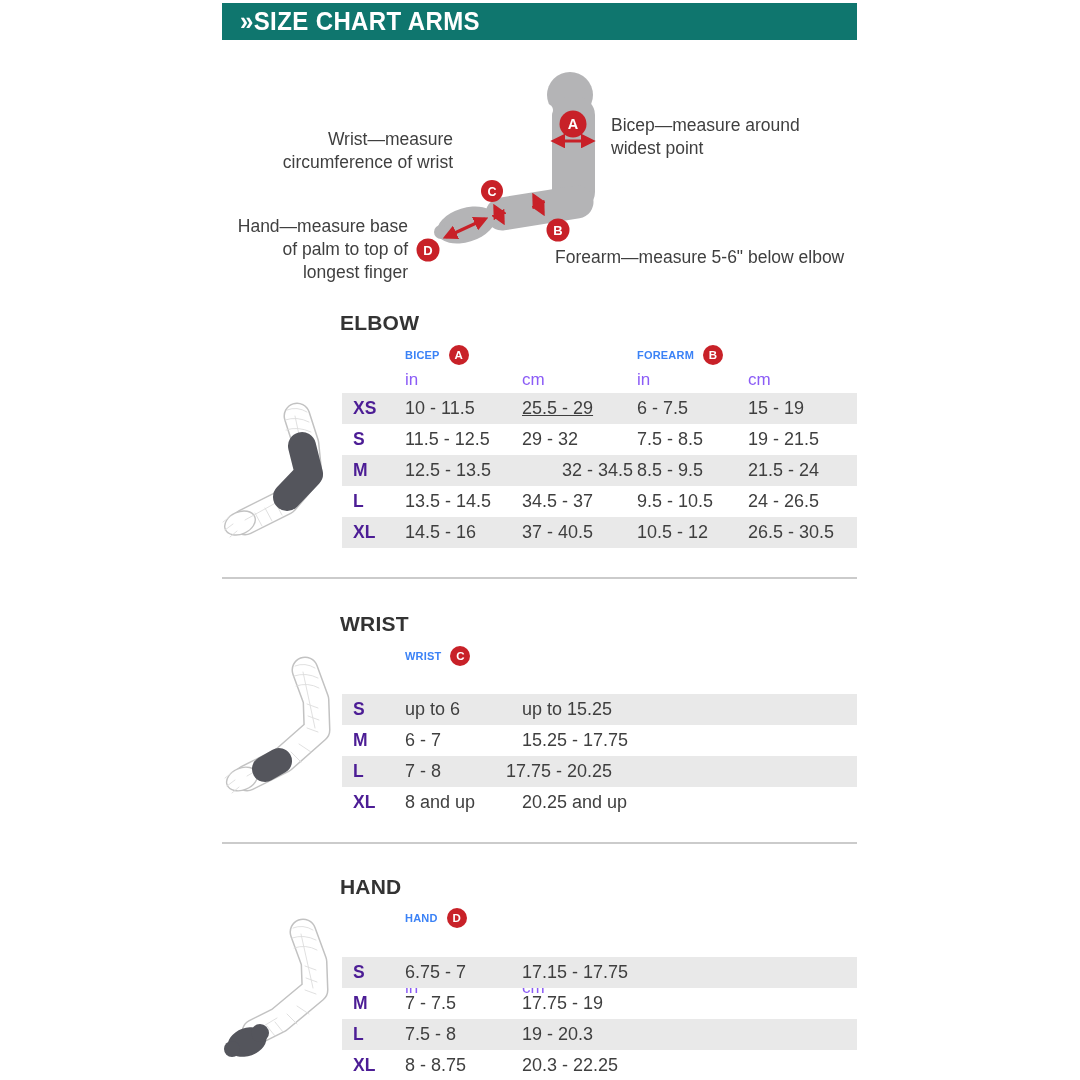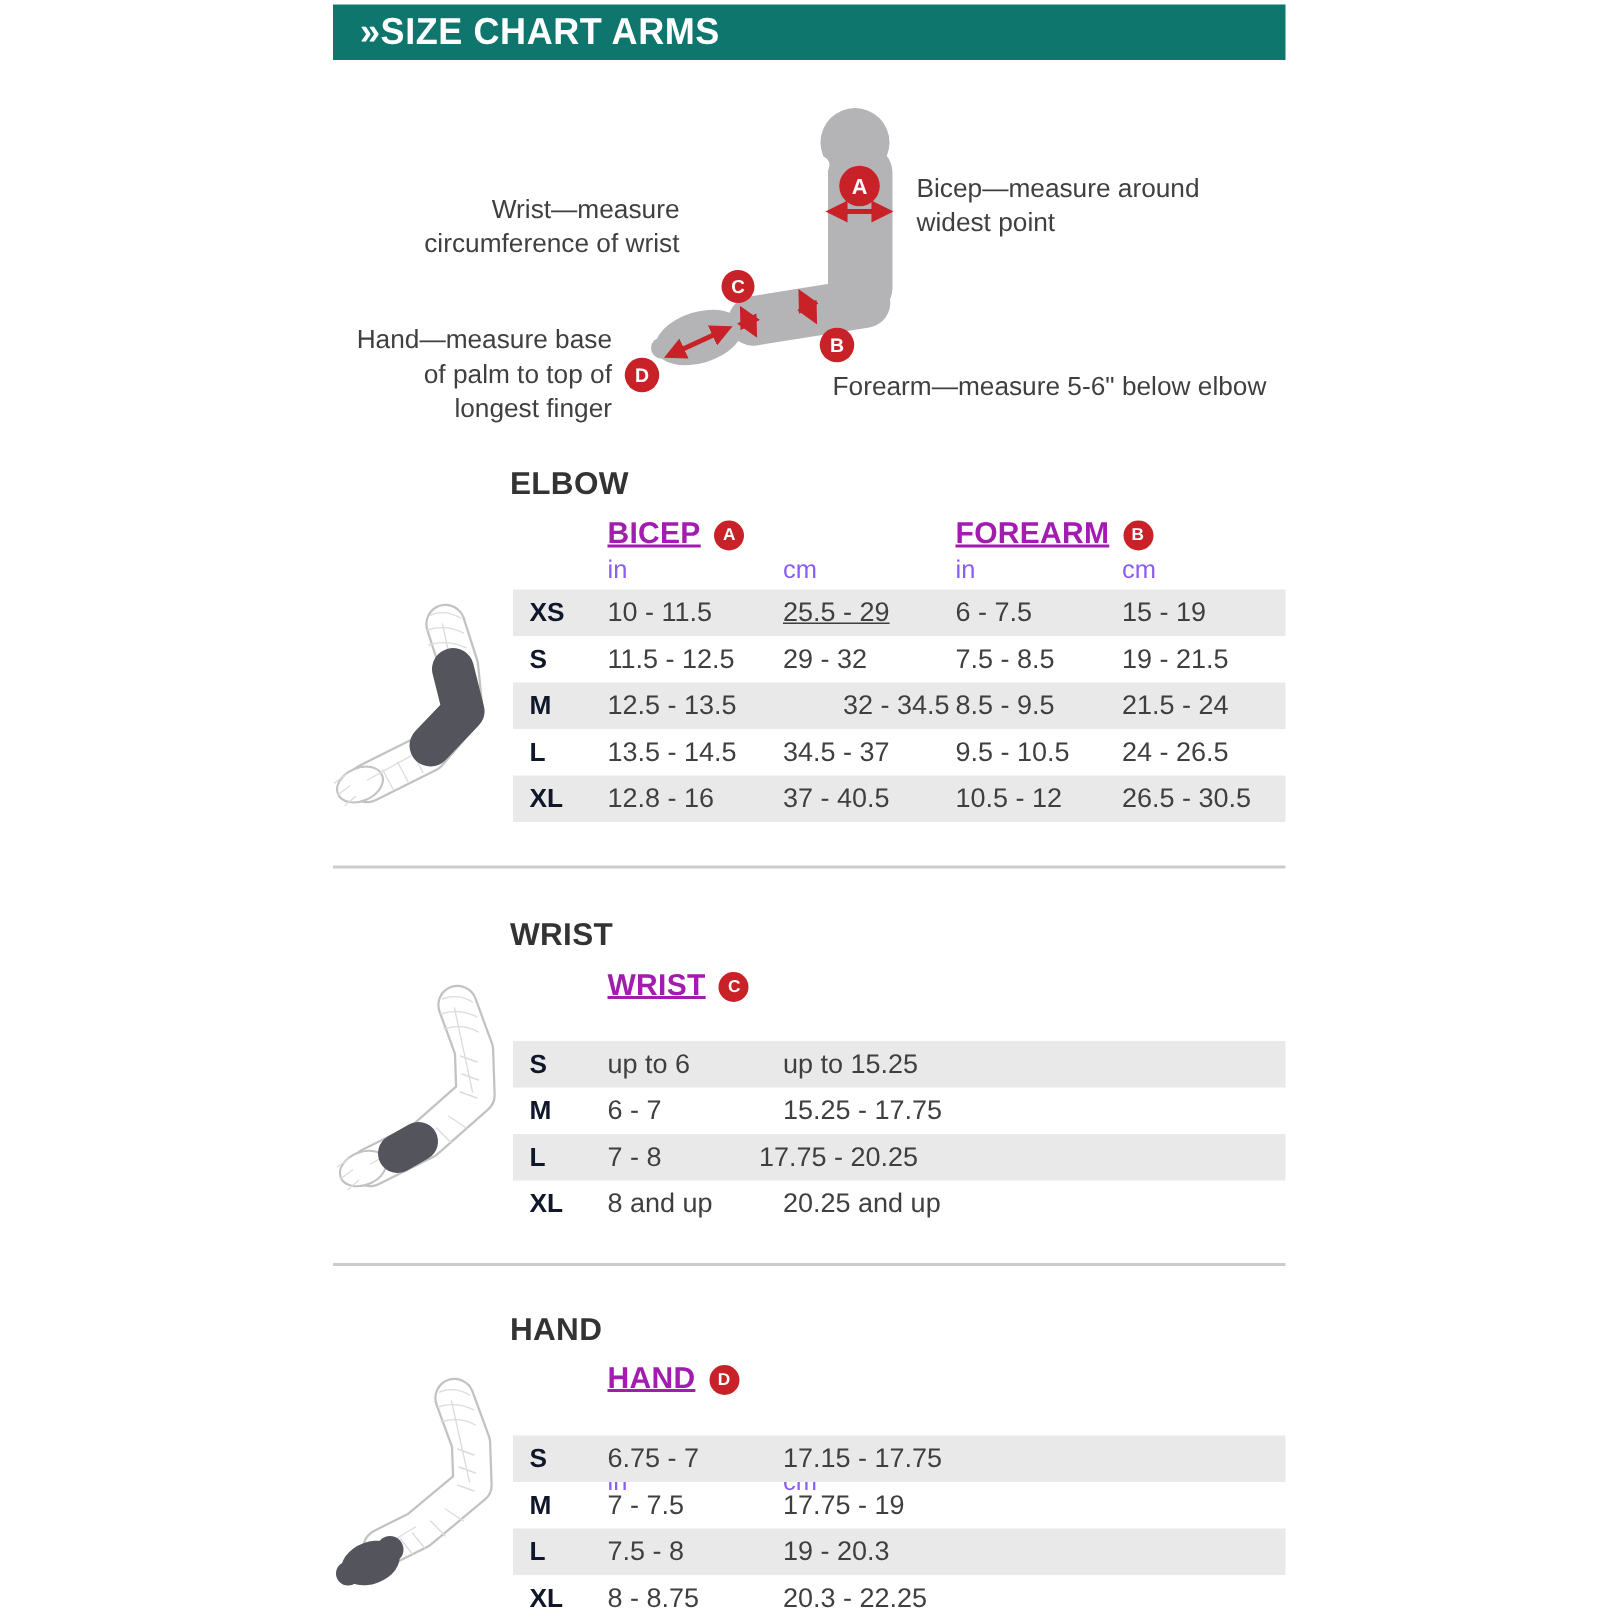--- a/index.html
+++ b/index.html
@@ -21,35 +21,35 @@
   }
 
   
   .section-title {
     font-size:21px; font-weight:bold; color:#333333; letter-spacing:0.2px;
   }
 
   
   .group-row { height:22px; }
   .group { position:absolute; top:0; display:flex; align-items:center; gap:9px; }
-  .group-label { font-size:20px; font-weight:bold; color:#a21caf; letter-spacing:0.2px;text-decoration:underline; }
+  .group-label { font-size:11px; font-weight:bold; color:#3b82f6; letter-spacing:0.2px; }
   .badge {
     width:20px; height:20px; border-radius:50%; background:#c82128; color:#fff;
     font-size:11.5px; font-weight:bold; display:inline-flex; align-items:center;
     justify-content:center; flex:0 0 auto;
   }
   .units-row { height:22px; position:relative; }
   .unit { position:absolute; top:0; font-size:17px; color:#8b5cf6; line-height:22px; }
 
   
   .rows { position:absolute; }
   .trow { position:relative; height:31px; width:515px; }
   .trow.stripe { background:#e9e9e9; }
   .cell { position:absolute; top:0; line-height:31px; font-size:18px; color:#3f3f3f; white-space:nowrap; }
-  .cell.size { font-weight:bold; font-size:17.5px; color:#0f172a; }
+  .cell.size { font-weight:bold; font-size:17.5px; color:#4c1d95; }
 
   .sep { left:222px; width:635px; height:2px; background:#cbcbcb; }
 
   svg text { font-family:"Liberation Sans", sans-serif; }
 </style>
 </head>
 <body>
 
 <div class="abs header-bar">
   <div class="header-title">»SIZE CHART ARMS</div>
@@ -158,21 +158,21 @@
     </div>
     <div class="trow">
       <span class="cell size" style="left: 11px;">L</span>
       <span class="cell" style="left: 63px;">13.5 - 14.5</span>
       <span class="cell" style="left: 180px;">34.5 - 37</span>
       <span class="cell" style="left: 295px;">9.5 - 10.5</span>
       <span class="cell" style="left: 406px;">24 - 26.5</span>
     </div>
     <div class="trow stripe">
       <span class="cell size" style="left: 11px;">XL</span>
-      <span class="cell" style="left: 63px;">12.8 - 16</span>
+      <span class="cell" style="left: 63px;">14.5 - 16</span>
       <span class="cell" style="left: 180px;">37 - 40.5</span>
       <span class="cell" style="left: 295px;">10.5 - 12</span>
       <span class="cell" style="left: 406px;">26.5 - 30.5</span>
     </div>
   </div>
 
 <svg class="abs" style="left:215px; top:392px;" width="130" height="160" viewBox="0 0 130 160">
   <g fill="none" stroke-linecap="round" stroke-linejoin="round">
     <path d="M82,24 L91,52 L94,82 L70,110 L30,130" stroke="#c2c2c2" stroke-width="27"></path>
     <path d="M82,24 L91,52 L94,82 L70,110 L30,130" stroke="#ffffff" stroke-width="24"></path>

